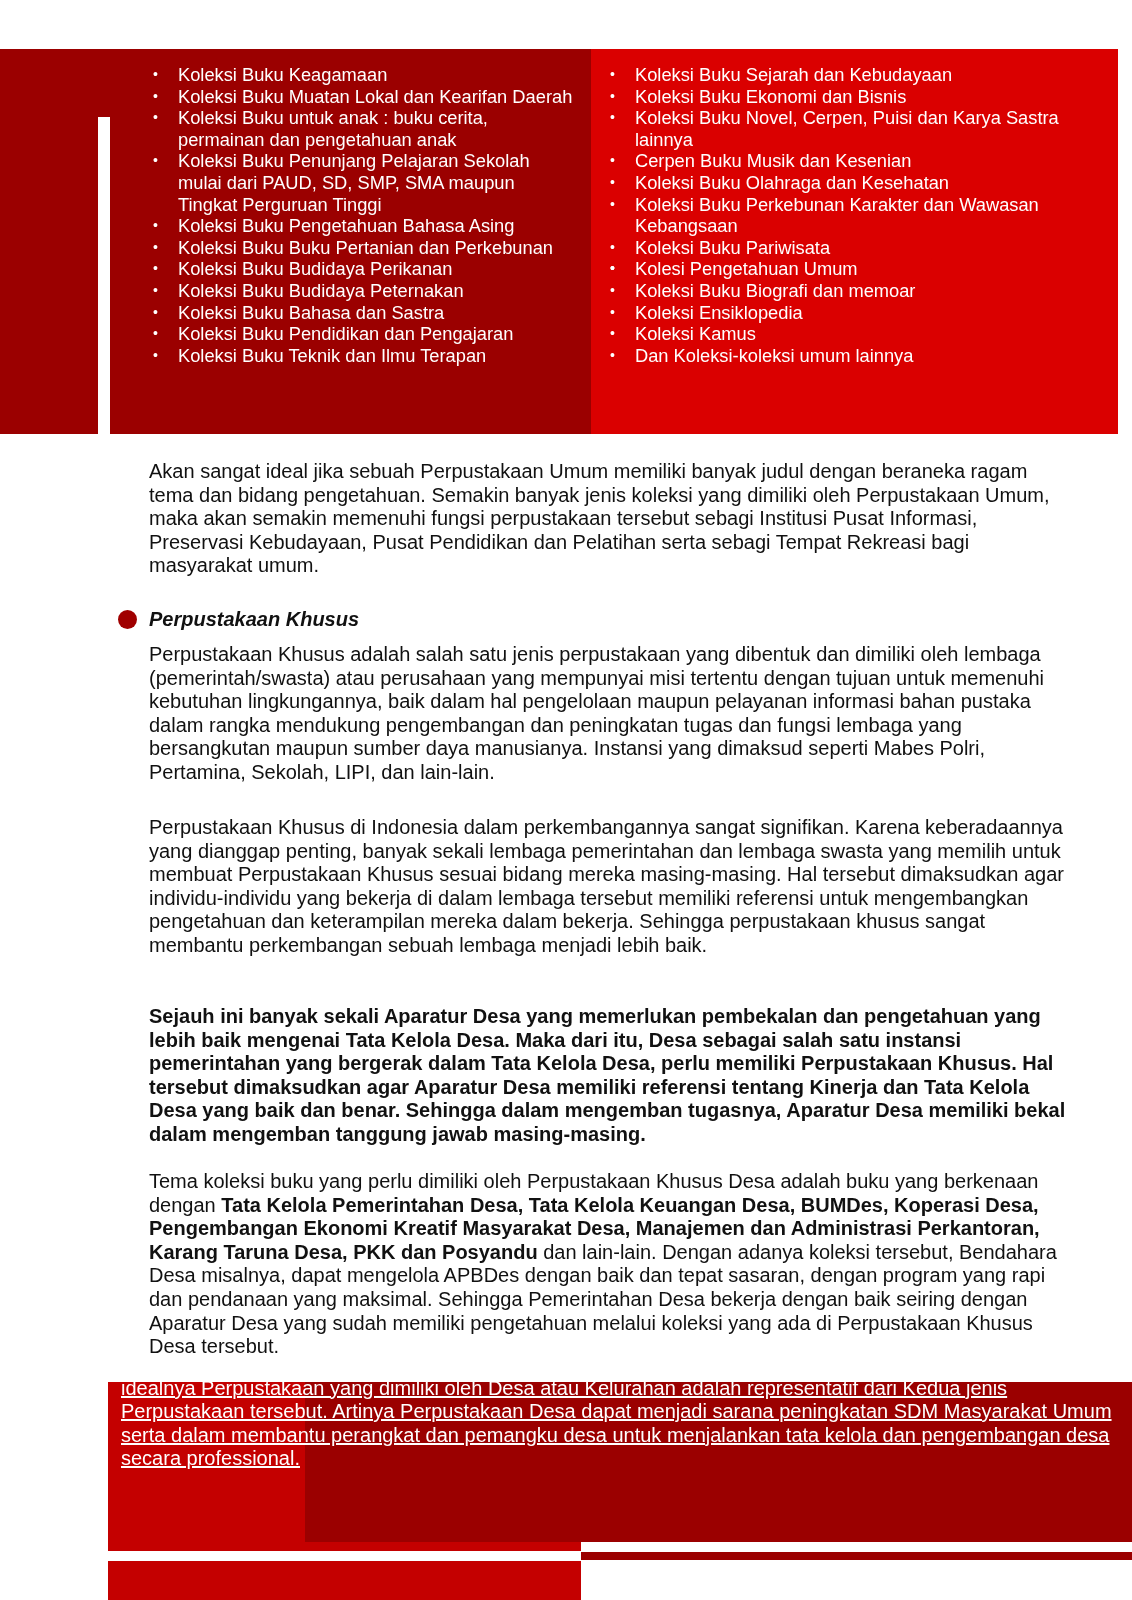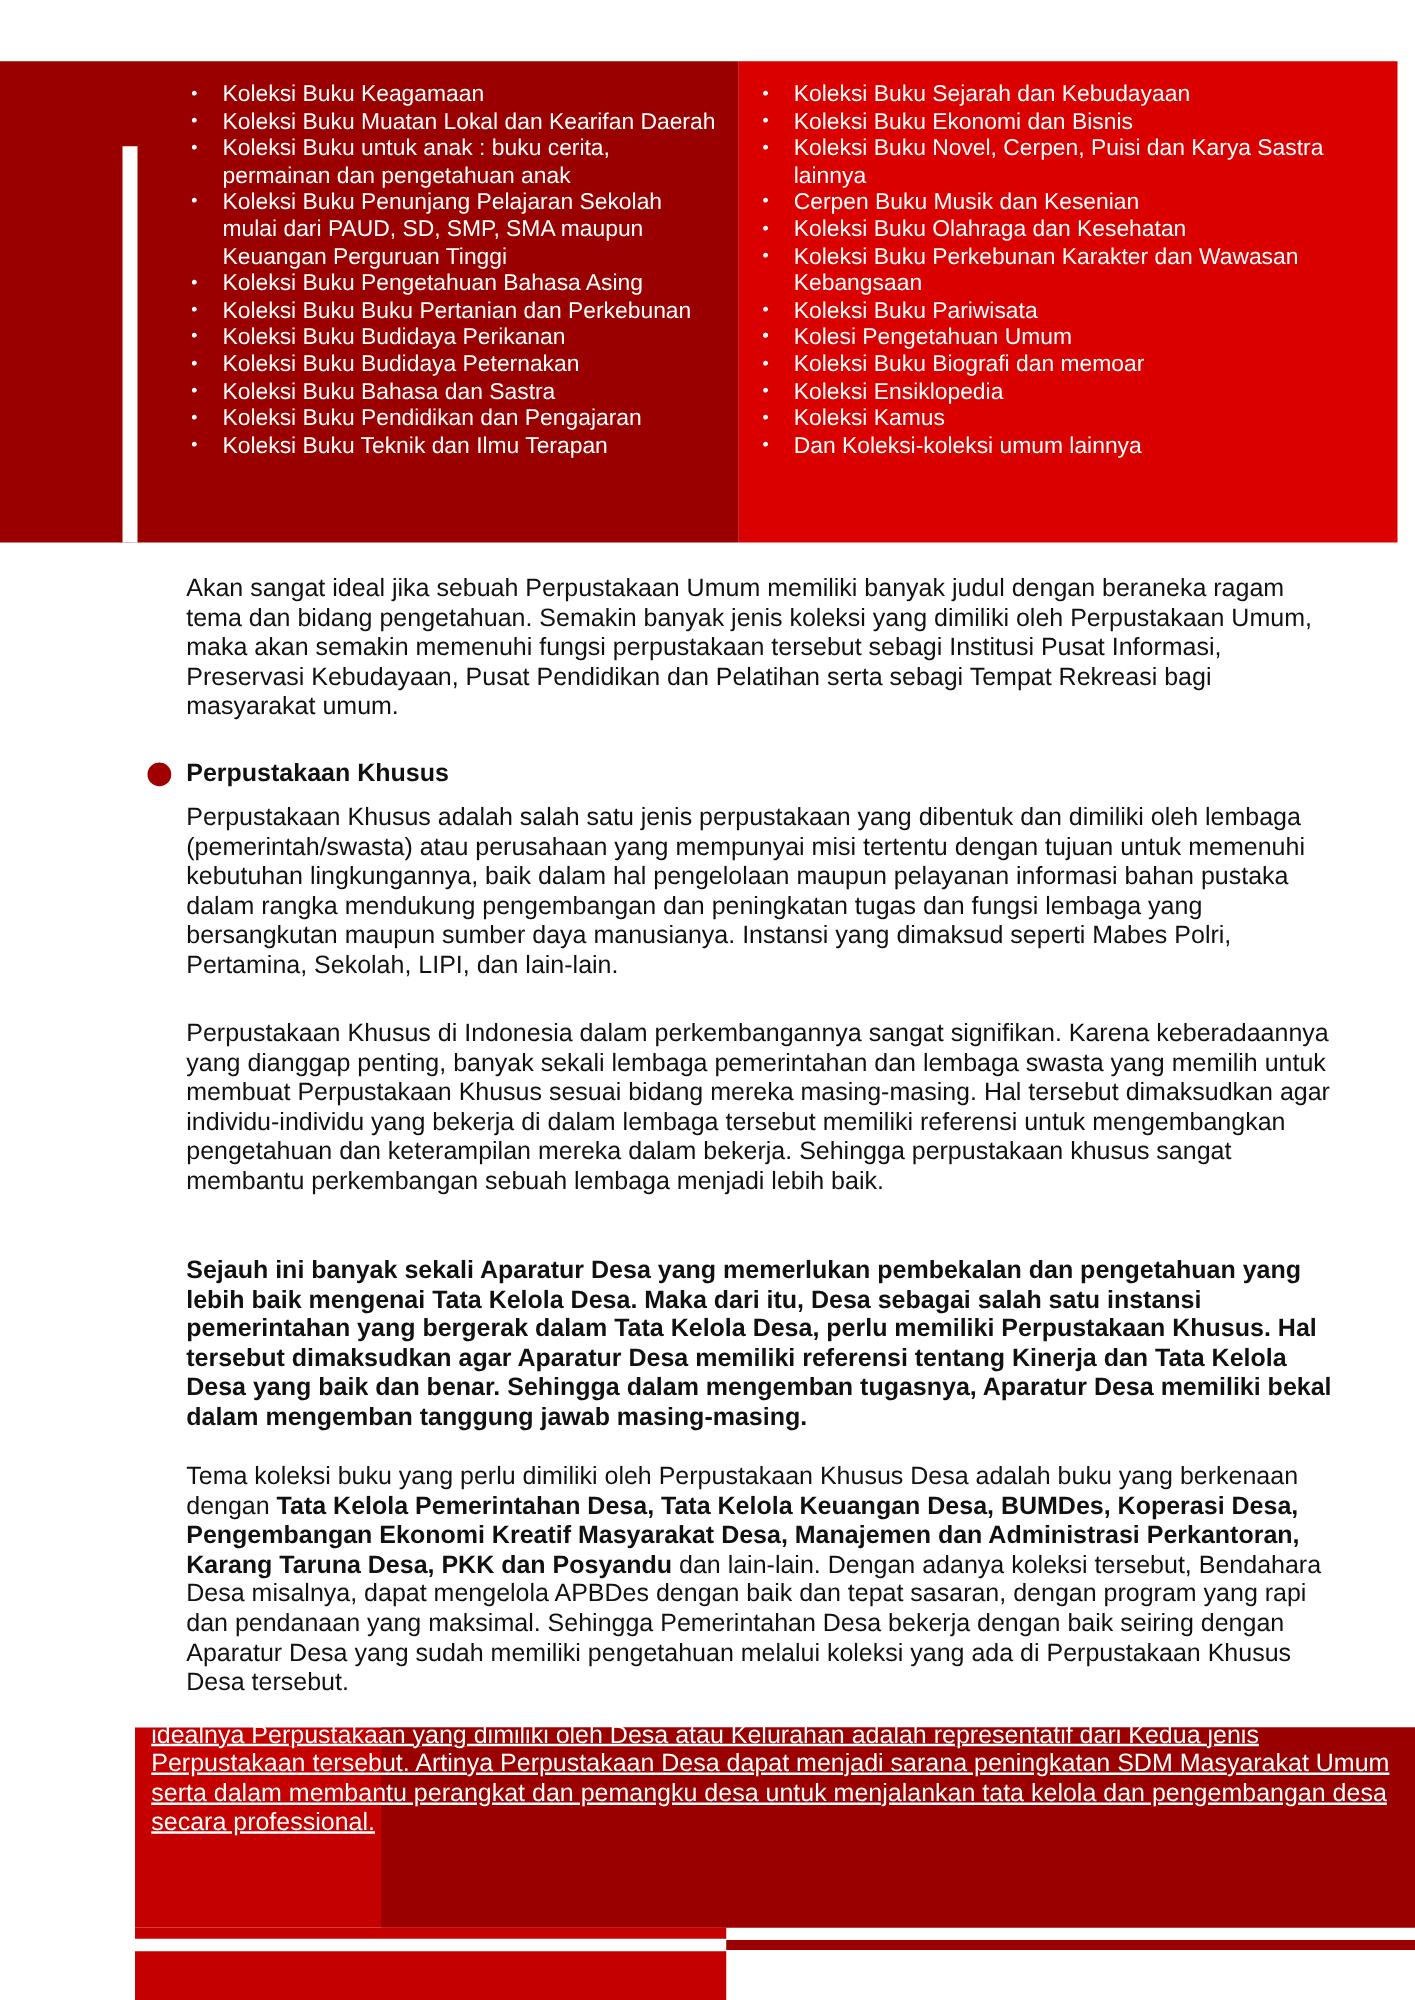--- a/index.html
+++ b/index.html
@@ -19,21 +19,21 @@
     font-size:18.3px; line-height:21.6px; }
   ul.coll li { position:relative; padding-left:0; }
   ul.coll li .dot { position:absolute; left:-25px; top:0; font-size:14px; }
   #list-left { left:178px; top:64px; width:400px; }
   #list-right { left:635px; top:64px; width:470px; }
 
   .para { position:absolute; left:149px; width:920px; font-size:20px; line-height:23.6px; color:#111; }
   #para-umum { top:460px; }
   #heading-wrap { position:absolute; left:118px; top:605px; height:28px; display:flex; align-items:center; }
   #heading-dot { width:19px; height:19px; border-radius:50%; background:#a00000; margin-right:12px; }
-  #heading-text { font-weight:bold; font-size:20px; color:#111; }
+  #heading-text { font-weight:bold; font-size:20px; color:#111;font-style:italic; }
   #para-k1 { top:643px; }
   #para-k2 { top:816px; }
   #para-k3 { top:1005px;font-weight:bold; }
   #para-k4 { top:1170px; }
   .bold { font-weight:bold; }
 
   
   #bottom-light { left:108px; top:1382px; width:1024px; height:160px; background:#c40000; }
   #bottom-dark { left:305px; top:1382px; width:827px; height:160px; background:#9b0000; }
   #bottom-left-ext { left:108px; top:1542px; width:473px; height:9px; background:#c40000; }
@@ -46,21 +46,21 @@
 <body>
 
 <div id="top-left-bg" class="abs"></div>
 <div id="top-right-bg" class="abs"></div>
 <div id="top-white-bar" class="abs"></div>
 
 <ul id="list-left" class="coll">
   <li><span class="dot">•</span><span>Koleksi Buku Keagamaan</span></li>
   <li><span class="dot">•</span><span>Koleksi Buku Muatan Lokal dan Kearifan Daerah</span></li>
   <li><span class="dot">•</span><span>Koleksi Buku untuk anak : buku cerita, permainan dan pengetahuan anak</span></li>
-  <li><span class="dot">•</span><span>Koleksi Buku Penunjang Pelajaran Sekolah mulai dari PAUD, SD, SMP, SMA maupun Keuangan Perguruan Tinggi</span></li>
+  <li><span class="dot">•</span><span>Koleksi Buku Penunjang Pelajaran Sekolah mulai dari PAUD, SD, SMP, SMA maupun Tingkat Perguruan Tinggi</span></li>
   <li><span class="dot">•</span><span>Koleksi Buku Pengetahuan Bahasa Asing</span></li>
   <li><span class="dot">•</span><span>Koleksi Buku Buku Pertanian dan Perkebunan</span></li>
   <li><span class="dot">•</span><span>Koleksi Buku Budidaya Perikanan</span></li>
   <li><span class="dot">•</span><span>Koleksi Buku Budidaya Peternakan</span></li>
   <li><span class="dot">•</span><span>Koleksi Buku Bahasa dan Sastra</span></li>
   <li><span class="dot">•</span><span>Koleksi Buku Pendidikan dan Pengajaran</span></li>
   <li><span class="dot">•</span><span>Koleksi Buku Teknik dan Ilmu Terapan</span></li>
 </ul>
 
 <ul id="list-right" class="coll">

